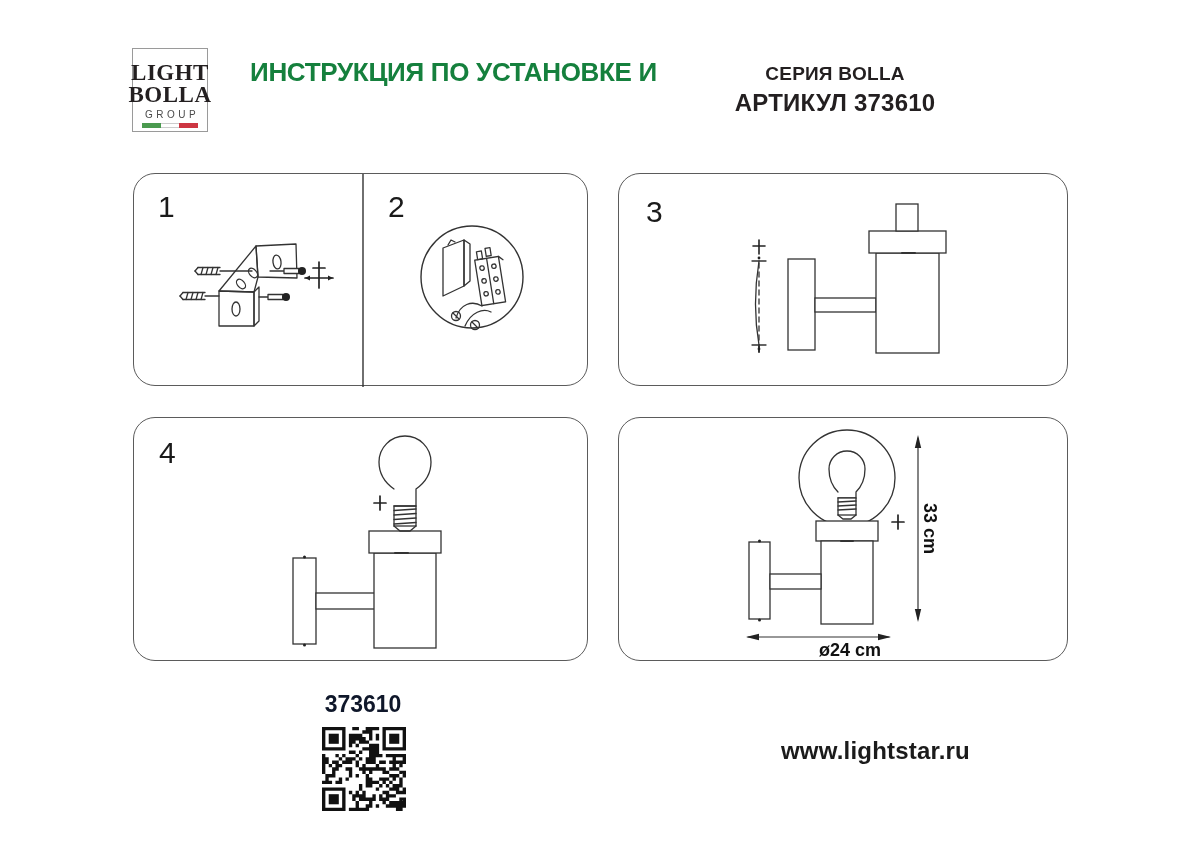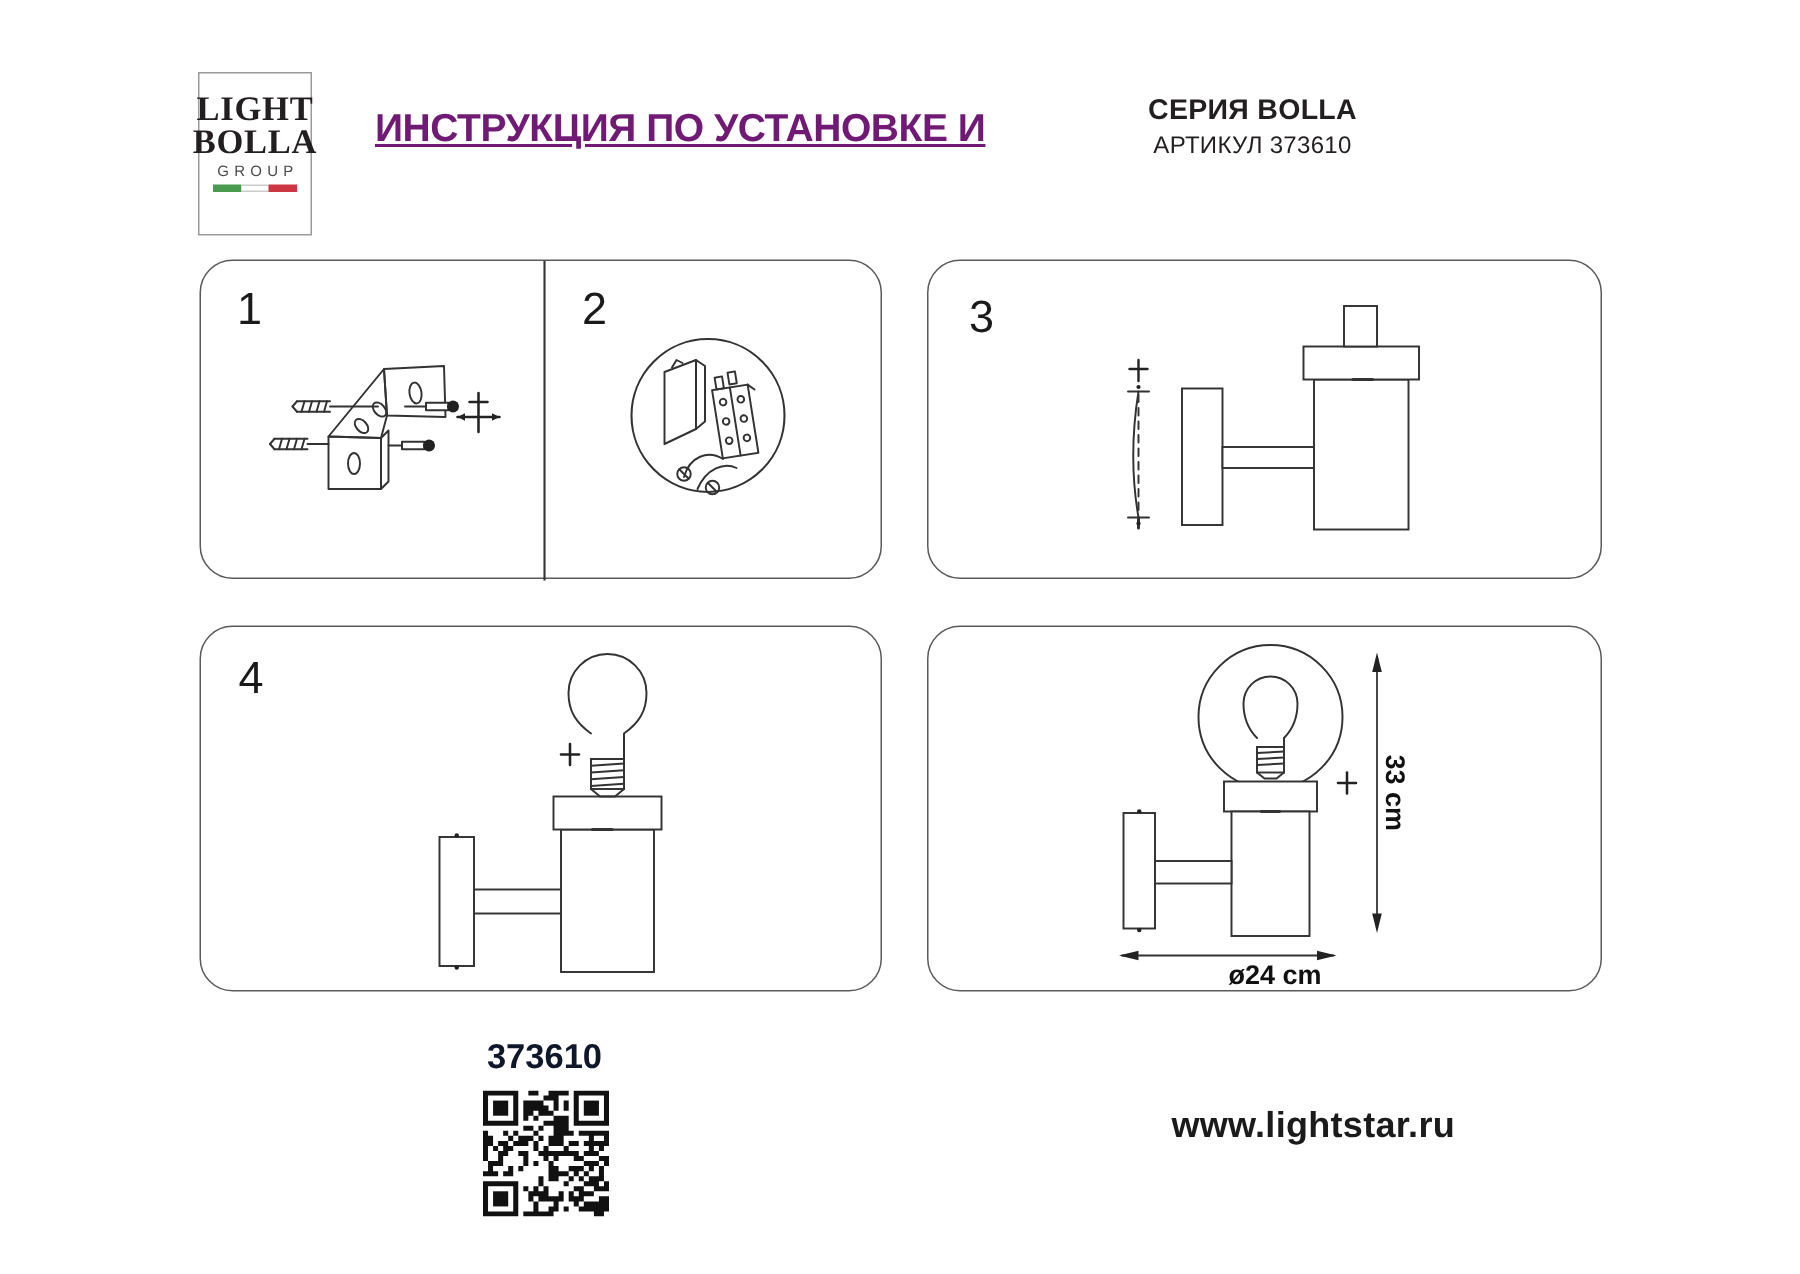--- a/index.html
+++ b/index.html
@@ -2,34 +2,34 @@
 <html><head>
 <meta charset="utf-8">
 <style>
   * { margin:0; padding:0; box-sizing:border-box; }
   html,body { width:1200px; height:849px; background:#ffffff; overflow:hidden;
               font-family:"Liberation Sans", sans-serif; color:#1d1d1f; }
   .abs { position:absolute; }
   #page { position:relative; width:1200px; height:849px; background:#fff; }
 
   
-  .logo-box { left:132px; top:48px; width:76px; height:109px; border:1px solid #9a9a9a;
+  .logo-box { left:132px; top:48px; width:76px; height:84px; border:1px solid #9a9a9a;
               display:flex; flex-direction:column; align-items:center; padding-top:13px; background:#fff; }
   .logo-word { font-family:"Liberation Serif", serif; font-weight:700; font-size:23px; line-height:22px;
                letter-spacing:0.5px; color:#231f20; }
   .logo-group { font-size:10px; letter-spacing:3.5px; color:#4a4a4a; margin-top:3px; margin-left:4px; }
   .logo-flag { margin-top:3px; width:56px; height:5px; display:flex; border-bottom:1px solid #aaa; }
   .logo-flag span { flex:1; height:5px; }
   .flag-white { border-top:1px solid #ccc; border-bottom:1px solid #ccc; background:#fff; }
 
-  .title { left:250px; top:70px; width:420px; font-size:26px; line-height:30px; font-weight:700;
-           letter-spacing:-0.3px; color:#701a75;text-decoration:underline; }
+  .title { left:250px; top:57px; width:420px; font-size:26px; line-height:30px; font-weight:700;
+           letter-spacing:-0.3px; color:#15803d; }
   .series-block { left:705px; top:63px; width:260px; text-align:center; color:#231f20; }
   .series { font-size:19px; font-weight:700; letter-spacing:0.2px; }
-  .article { font-size:16px; font-weight:400; margin-top:4px; letter-spacing:0.2px; }
+  .article { font-size:24px; font-weight:700; margin-top:4px; letter-spacing:0.2px; }
 
   
   .panel { border:1.5px solid #5b5b5b; border-radius:22px; background:#fff; }
   #panel-12 { left:133px; top:173px; width:455px; height:213px; }
   #panel-3  { left:618px; top:173px; width:450px; height:213px; }
   #panel-4  { left:133px; top:417px; width:455px; height:244px; }
   #panel-5  { left:618px; top:417px; width:450px; height:244px; }
   .step-num { position:absolute; font-size:30px; font-weight:400; color:#1a1a1a; }
   .panel svg { position:absolute; left:0; top:0; }
 

